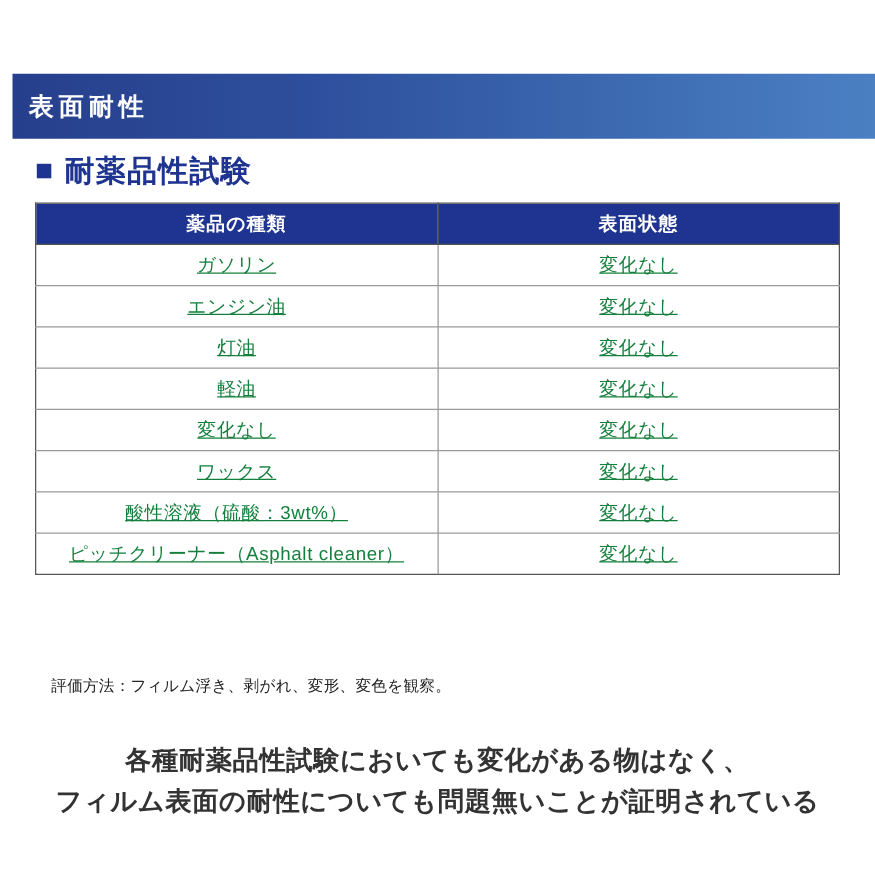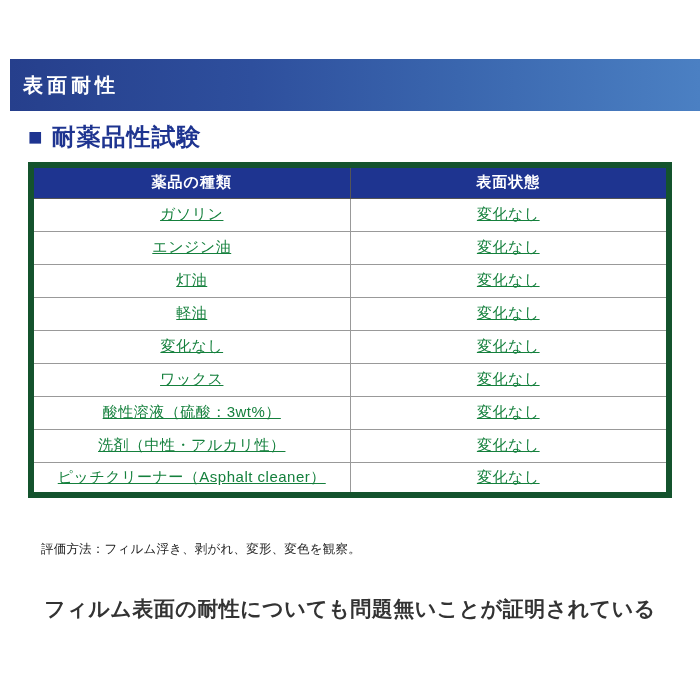--- a/index.html
+++ b/index.html
@@ -22,21 +22,21 @@
     position:absolute; top:121px; left:28px;
     color:#1e3490; font-size:24px; font-weight:bold; letter-spacing:1px;
     display:flex; align-items:center; gap:8px;
   }
   .section-marker { font-size:24px; line-height:1; }
 
   
   table.chem {
     position:absolute; top:162px; left:28px; width:644px;
     border-collapse:collapse; table-layout:fixed;
-    border:6px solid #14532d;
+    border:1px solid #14532d;
   }
   table.chem th {
     background:#1e3490; color:#ffffff; font-size:15px; font-weight:bold;
     height:33px; text-align:center; border:1px solid #555555; letter-spacing:1px;
   }
   table.chem th:last-child { border-left:1px solid #d8d8d8;text-align:center; }
   table.chem td {
     height:33px; font-size:15px; color:#15803d; text-align:center;
     border:1px solid #999999; background:#ffffff; letter-spacing:0.5px;text-decoration:underline;
   }
@@ -102,31 +102,28 @@
       </tr>
       <tr>
         <td>ワックス</td>
         <td>変化なし</td>
       </tr>
       <tr>
         <td>酸性溶液（硫酸：3wt%）</td>
         <td>変化なし</td>
       </tr>
       <tr>
-        <td>洗剤（中性・アルカリ性）</td>
-        <td>変化なし</td>
-      </tr>
-      <tr>
         <td>ピッチクリーナー（Asphalt cleaner）</td>
         <td>変化なし</td>
       </tr>
     </tbody>
   </table>
 
   <div class="notes">
     <div class="note-line2">評価方法：フィルム浮き、剥がれ、変形、変色を観察。</div>
   </div>
 
   <div class="conclusion">
+    <div>各種耐薬品性試験においても変化がある物はなく、</div>
     <div>フィルム表面の耐性についても問題無いことが証明されている</div>
   </div>
 
 </div>
 
 </body></html>

